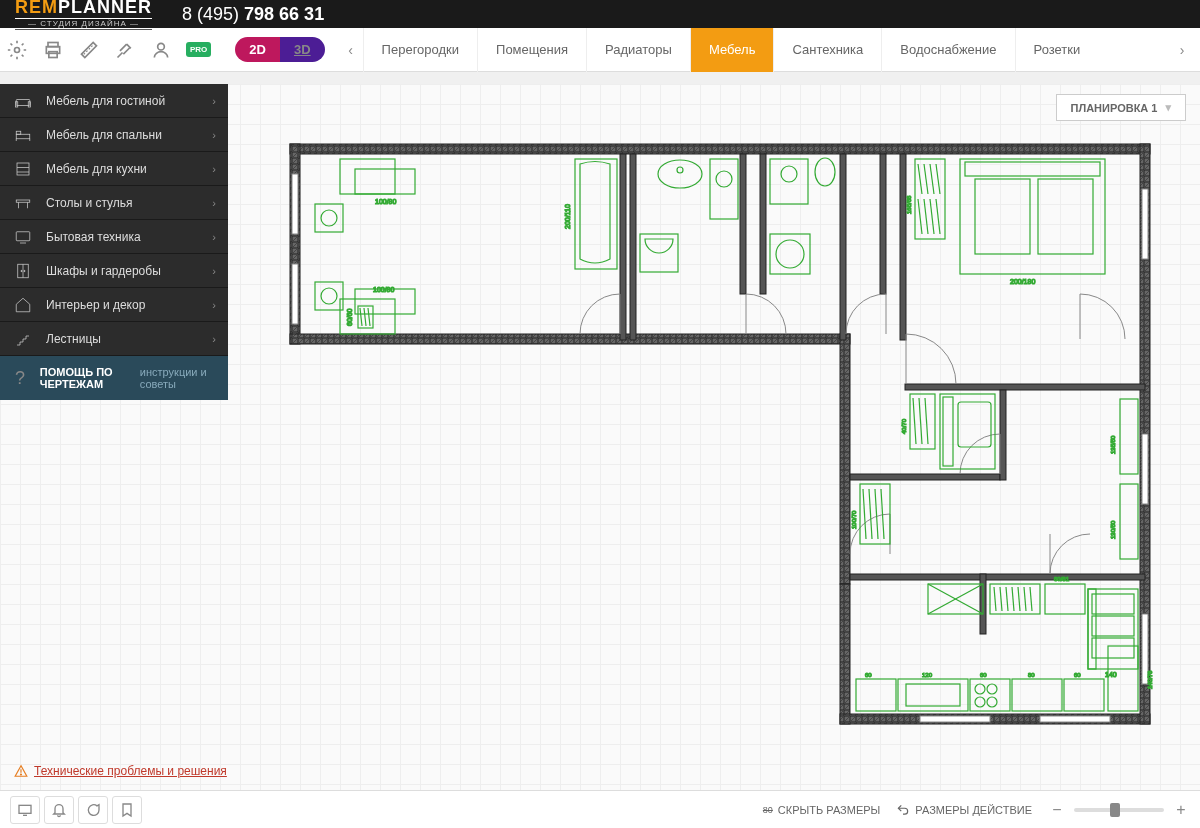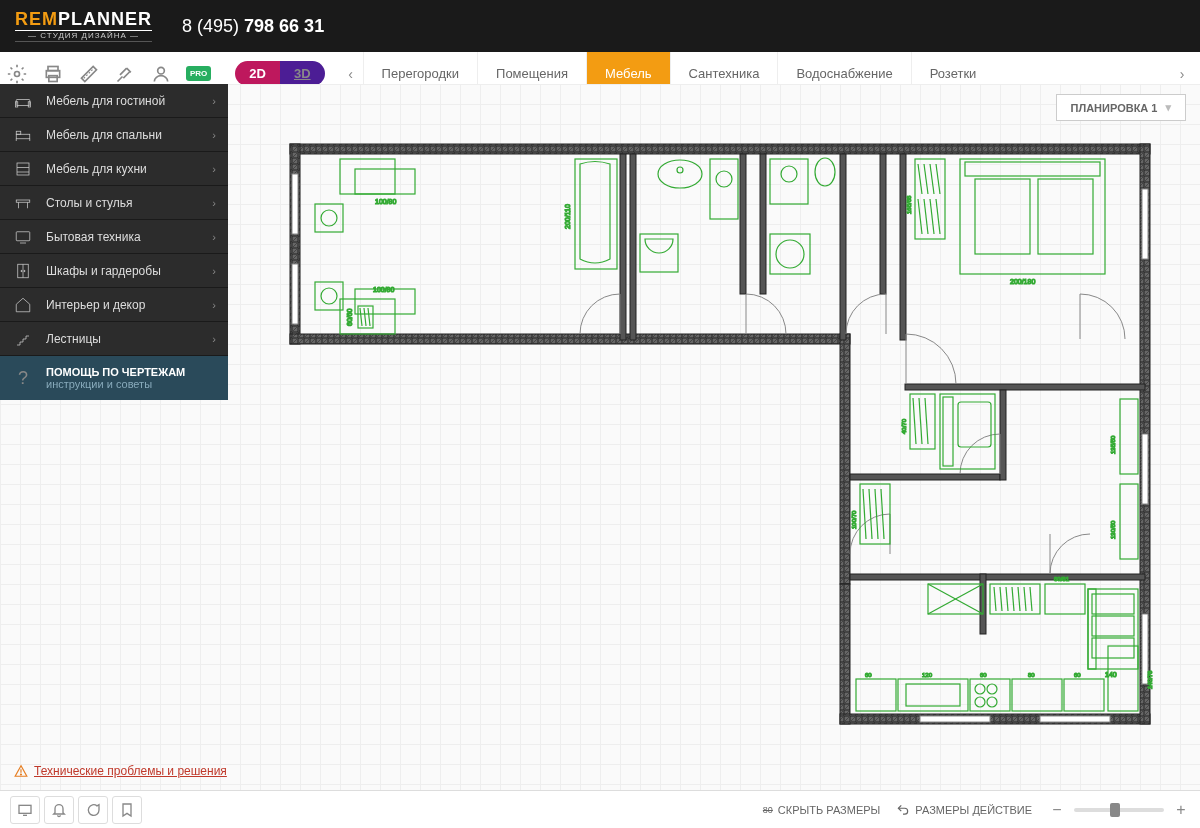--- a/index.html
+++ b/index.html
@@ -1,19 +1,19 @@
 <!DOCTYPE html>
 <html><head>
 <meta charset="utf-8">
 <style>
 * { margin: 0; padding: 0; box-sizing: border-box; }
 body { font-family: Arial, sans-serif; width: 1200px; height: 828px; overflow: hidden; background: #f0f0f0; position: relative; }
 
 
-.header { height: 52px; background: #1a1a1a; display: flex; align-items: center; padding: 0 15px; color: #fff; }
+.header { height: 28px; background: #1a1a1a; display: flex; align-items: center; padding: 0 15px; color: #fff; }
 .logo { display: flex; flex-direction: column; line-height: 1; margin-right: 30px; }
 .logo-main { font-size: 18px; font-weight: bold; letter-spacing: 1px; }
 .logo-main .rem { color: #f39c12; }
 .logo-main .planner { color: #fff; }
 .logo-sub { font-size: 8px; color: #ccc; letter-spacing: 1px; text-align: center; border-top: 1px solid #ffffff; border-bottom: 1px solid #555; padding: 1px 0; margin-top: 2px; }
 .nav { display: flex; gap: 28px; flex: 1; }
 .nav-item { font-size: 12px; font-weight: bold; color: #fff; cursor: pointer; }
 .nav-item.active { color: #f39c12; }
 .phone { font-size: 18px; color: #fff; }
 .phone .pre { font-weight: normal; }
@@ -37,21 +37,21 @@
 
 
 .sidebar { position: absolute; top: 84px; left: 0; width: 228px; z-index: 10; }
 .side-item { height: 34px; background: #2c2c2c; border-bottom: 1px solid #1a1a1a; display: flex; align-items: center; padding: 0 12px; color: #ddd; font-size: 12px; cursor: pointer; }
 .side-icon { width: 22px; height: 22px; margin-right: 12px; display: flex; align-items: center; justify-content: center; }
 .side-icon svg { width: 18px; height: 18px; stroke: #ccc; fill: none; }
 .side-label { flex: 1; }
 .side-chevron { color: #888; font-size: 11px; }
 .side-help { background: #2a4a5a; padding: 10px 12px; display: flex; align-items: center; cursor: pointer; }
 .side-help-q { width: 22px; font-size: 18px; color: #888; margin-right: 12px; text-align: center; }
-.side-help-txt { display: flex; flex-direction: column; }
+.side-help-txt { display: flex; }
 .side-help-title { font-size: 11px; font-weight: bold; color: #fff; }
 .side-help-sub { font-size: 11px; color: #8ab; }
 
 
 .canvas { position: absolute; top: 84px; left: 0; right: 0; bottom: 38px; background: #fafafa; background-image: linear-gradient(#eee 1px, transparent 1px), linear-gradient(90deg, #eee 1px, transparent 1px); background-size: 20px 20px; }
 .layout-badge { position: absolute; top: 10px; right: 14px; background: #fff; border: 1px solid #ccc; padding: 6px 14px; font-size: 11px; font-weight: bold; color: #666; cursor: pointer; display: flex; align-items: center; gap: 8px; }
 
 .floorplan { position: absolute; top: 50px; left: 280px; }
 
 
@@ -121,20 +121,21 @@
   </div>
   <div class="view-toggle">
     <div class="view-btn active">2D</div>
     <div class="view-btn inactive">3D</div>
   </div>
   <div class="tabs-scroll">
     <div class="scroll-arrow">‹</div>
     <div class="tabs">
       <div class="tab">Перегородки</div>
       <div class="tab">Помещения</div>
+      <div class="tab">Радиаторы</div>
       <div class="tab active">Мебель</div>
       <div class="tab">Сантехника</div>
       <div class="tab">Водоснабжение</div>
       <div class="tab">Розетки</div>
     </div>
     <div class="scroll-arrow">›</div>
   </div>
 </div>
 
 <div class="canvas">

